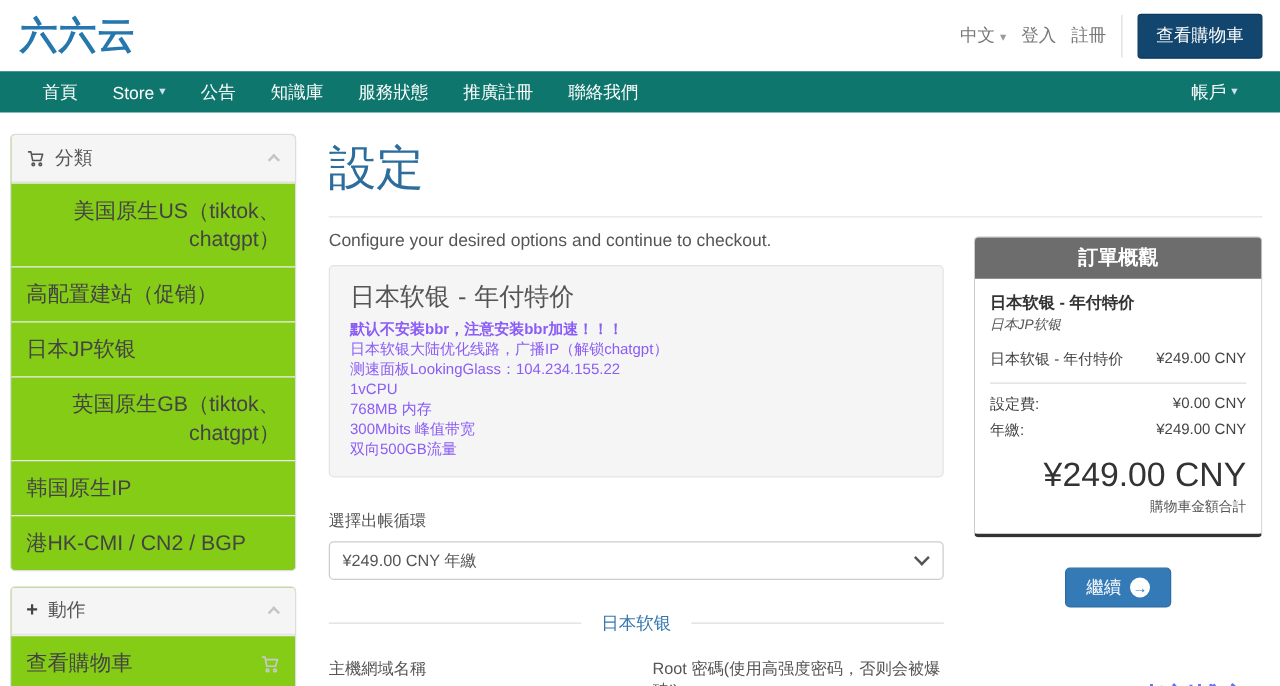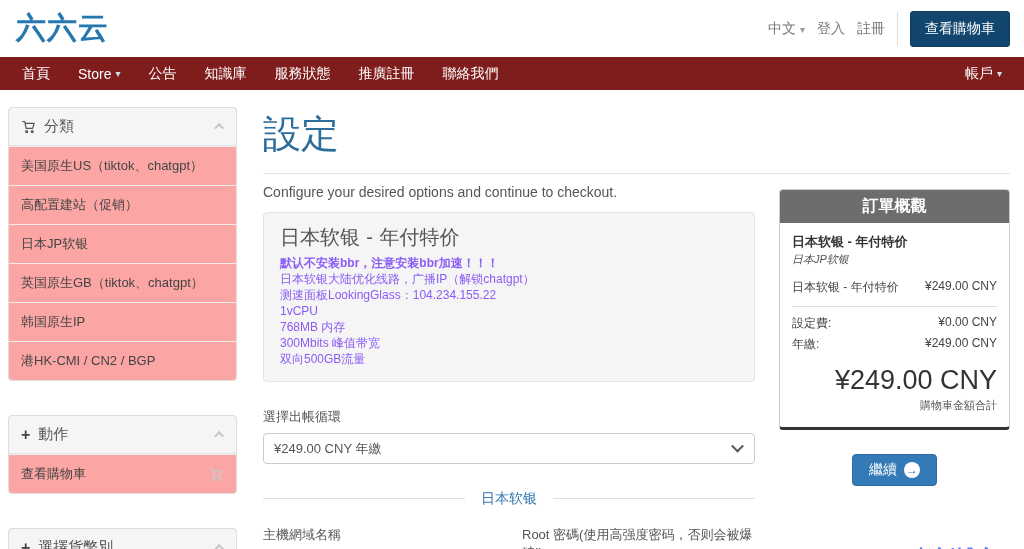--- a/index.html
+++ b/index.html
@@ -9,37 +9,37 @@
   
   .topbar { height:57px; display:flex; align-items:center; justify-content:space-between; padding:0 14px 0 16px; background:#fff; }
   .logo { font-size:30px; font-weight:600; color:#2577ad; letter-spacing:1px; cursor:pointer; }
   .topbar-right { display:flex; align-items:center; gap:12px; }
   .toplink { font-size:14px; color:#777; cursor:pointer; text-decoration:none; }
   .caret { font-size:10px; color:#999; margin-left:4px; }
   .vdiv { width:1px; height:34px; background:#ddd; }
   .cart-btn { background:#12466e; color:#fff; border:1px solid #0e3a5c; border-radius:3px; font-size:14px; padding:8px 14px; cursor:pointer; font-family:inherit; }
 
   
-  .navbar { height:33px; background:#7f1d1d; display:flex; align-items:stretch; justify-content:space-between; padding:0 8px; }
+  .navbar { height:33px; background:#0f766e; display:flex; align-items:stretch; justify-content:space-between; padding:0 20px; }
   .nav-left, .nav-right { display:flex; align-items:stretch; }
   .nav-item { color:#fff; font-size:14px; padding:0 14px; display:flex; align-items:center; cursor:pointer; }
   .nav-item .caret { color:#cfe0ea; }
 
   
   .content { display:flex; padding:17px 14px 0 8px; }
   .sidebar { width:229px; flex:none; margin-right:26px; }
   .main-wrap { flex:1; min-width:0; }
 
   
-  .panel { border:1px solid #ddd; border-radius:4px; background:#fca5a5; margin-bottom:34px; overflow:hidden; }
+  .panel { border:1px solid #ddd; border-radius:4px; background:#84cc16; margin-bottom:12px; overflow:hidden; }
   .panel-head { background:#f5f5f5; padding:9px 12px; display:flex; align-items:center; font-size:15px; color:#555; border-bottom:1px solid #e3e3e3; cursor:pointer; }
   .panel-head .ph-icon { margin-right:8px; color:#555; display:inline-flex; }
   .panel-head .plus { font-size:16px; font-weight:bold; color:#444; margin-right:8px; line-height:1; }
   .chev-up { margin-left:auto; width:7px; height:7px; border-left:2px solid #c5c5c5; border-top:2px solid #c5c5c5; transform:rotate(45deg) translateY(2px); }
-  .side-item { padding:10px 12px; font-size:13px; color:#444; border-top:1px solid #ededed; cursor:pointer; display:flex; align-items:center; justify-content:space-between;text-align:right; }
+  .side-item { padding:10px 12px; font-size:17px; color:#444; border-top:1px solid #ededed; cursor:pointer; display:flex; align-items:center; justify-content:space-between;text-align:right; }
   .side-item:first-of-type { border-top:none; }
   .side-item .cart-mini { color:#c9c9c9; display:inline-flex; }
   .panel-body { padding:12px; }
 
   
   .selwrap { position:relative; }
   .selwrap select { width:100%; height:31px; border:1px solid #ccc; border-radius:4px; background:#fff; font-size:13px; color:#555; padding:0 28px 0 10px; appearance:none; -webkit-appearance:none; font-family:inherit; cursor:pointer; }
   .selwrap::after { content:""; position:absolute; right:13px; top:50%; width:7px; height:7px; border-right:2px solid #555; border-bottom:2px solid #555; transform:translateY(-70%) rotate(45deg); pointer-events:none; }
 
   

